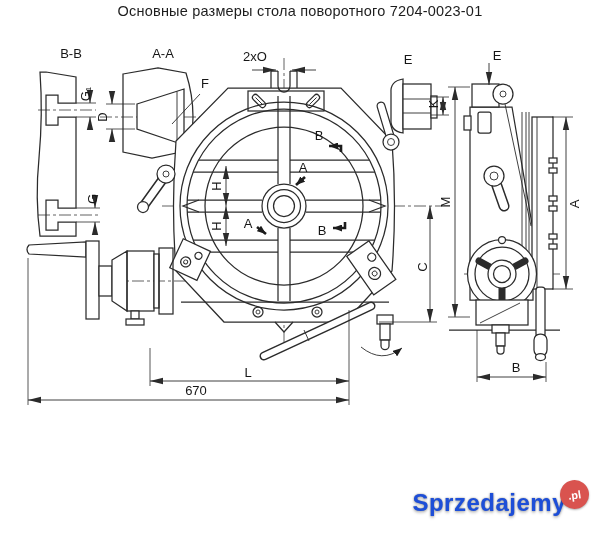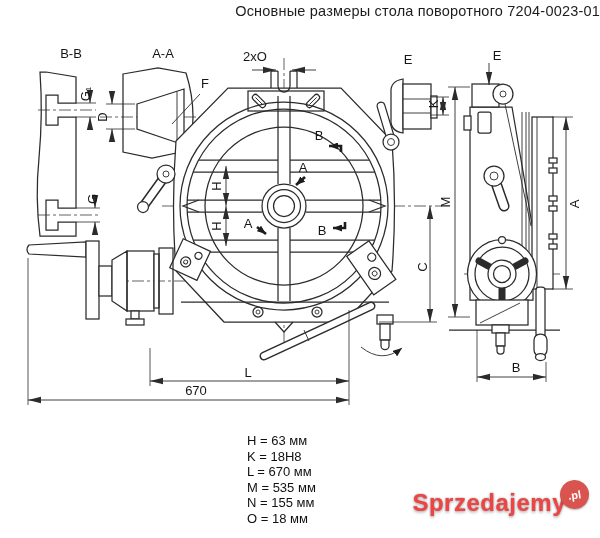--- a/index.html
+++ b/index.html
@@ -2,38 +2,38 @@
 <html style="--badge-color: #d9534f;"><head>
 <meta charset="utf-8">
 <style>
   * { box-sizing: border-box; }
   html,body { margin:0; padding:0; background:#fff; }
   .stage {
     position:relative; width:600px; height:538px; background:#ffffff;
     font-family:"Liberation Sans","DejaVu Sans",sans-serif; overflow:hidden;
   }
   .title {
-    position:absolute; top:3px; left:0; width:100%; text-align:right;
+    position:absolute; top:3px; left:0; width:100%; text-align:center;
     font-size:14.5px; color:#1d1d1d; letter-spacing:0.2px;
   }
   svg.drawing { position:absolute; top:0; left:0; }
   svg .part   { stroke:#2b2b2b; stroke-width:1.25; fill:none; }
   svg .fillw  { fill:#ffffff; }
   svg .thin   { stroke:#2b2b2b; stroke-width:0.9; fill:none; }
   svg .cl     { stroke:#3a3a3a; stroke-width:0.8; fill:none; stroke-dasharray:12 3 3 3; }
   svg .dim    { stroke:#2b2b2b; stroke-width:0.9; fill:none; }
   svg .ext    { stroke:#2b2b2b; stroke-width:0.8; fill:none; }
   svg .cut    { stroke:#1c1c1c; stroke-width:2.6; fill:none; }
   svg .lbl    { font-family:"Liberation Sans","DejaVu Sans",sans-serif; font-size:13px; fill:#161616; }
   .dim-col { position:absolute; font-size:13px; color:#111; line-height:15.5px; white-space:nowrap; }
   .dim-col.left  { left:114px; top:431px; }
   .dim-col.right { left:247px; top:433px; }
   .watermark-text {
     position:absolute; top:489px; right:34px; font-size:24px; font-weight:bold;
-    color:#ef4444; letter-spacing:0.5px;
+    color:#1d4ed8; letter-spacing:0.5px;
     text-shadow:0 0 2px rgba(130,130,130,.9), 0 2px 3px rgba(0,0,0,.22);
   }
   .watermark-badge {
     position:absolute; top:480px; right:11px; width:29px; height:29px; border-radius:50%;
     background:var(--badge-color,#d9534f); color:#fff; font-size:11px; font-weight:bold;
     display:flex; align-items:center; justify-content:center;
     box-shadow:0 1px 2px rgba(0,0,0,.3); transform:rotate(-8deg);
   }
 </style>
 </head>
@@ -333,25 +333,17 @@
       <text class="lbl" x="322" y="235" text-anchor="middle">B</text>
       <text class="lbl" text-anchor="middle" transform="translate(427,267) rotate(-90)">C</text>
       <text class="lbl" text-anchor="middle" transform="translate(450,202) rotate(-90)">M</text>
       <text class="lbl" text-anchor="middle" transform="translate(579,204) rotate(-90)">A</text>
       <text class="lbl" x="516" y="372" text-anchor="middle">B</text>
       <text class="lbl" x="248" y="377" text-anchor="middle">L</text>
       <text class="lbl" x="196" y="395" text-anchor="middle">670</text>
     </g>
   </svg>
 
-  <div class="dim-col right">
-    <div>H = 63 мм</div>
-    <div>K = 18H8</div>
-    <div>L = 670 мм</div>
-    <div>M = 535 мм</div>
-    <div>N = 155 мм</div>
-    <div>O = 18 мм</div>
-  </div>
 
   <div class="watermark-text">Sprzedajemy</div>
   <div class="watermark-badge">.pl</div>
 
 </div>
 
 </body></html>

